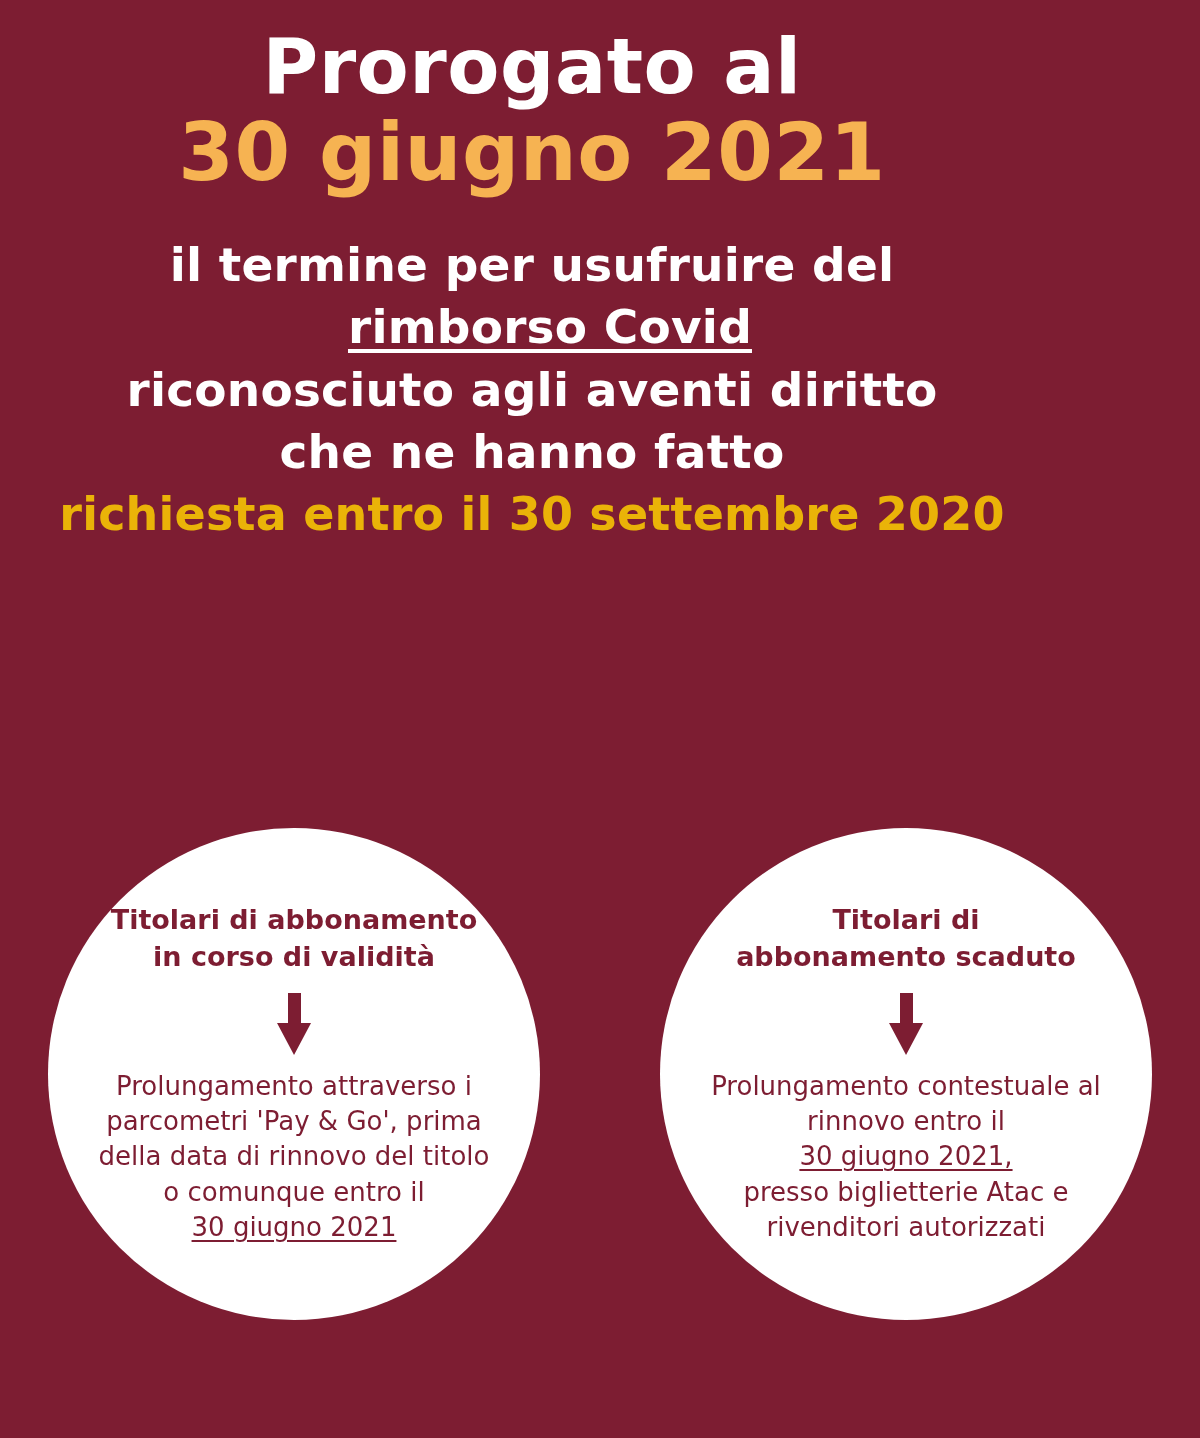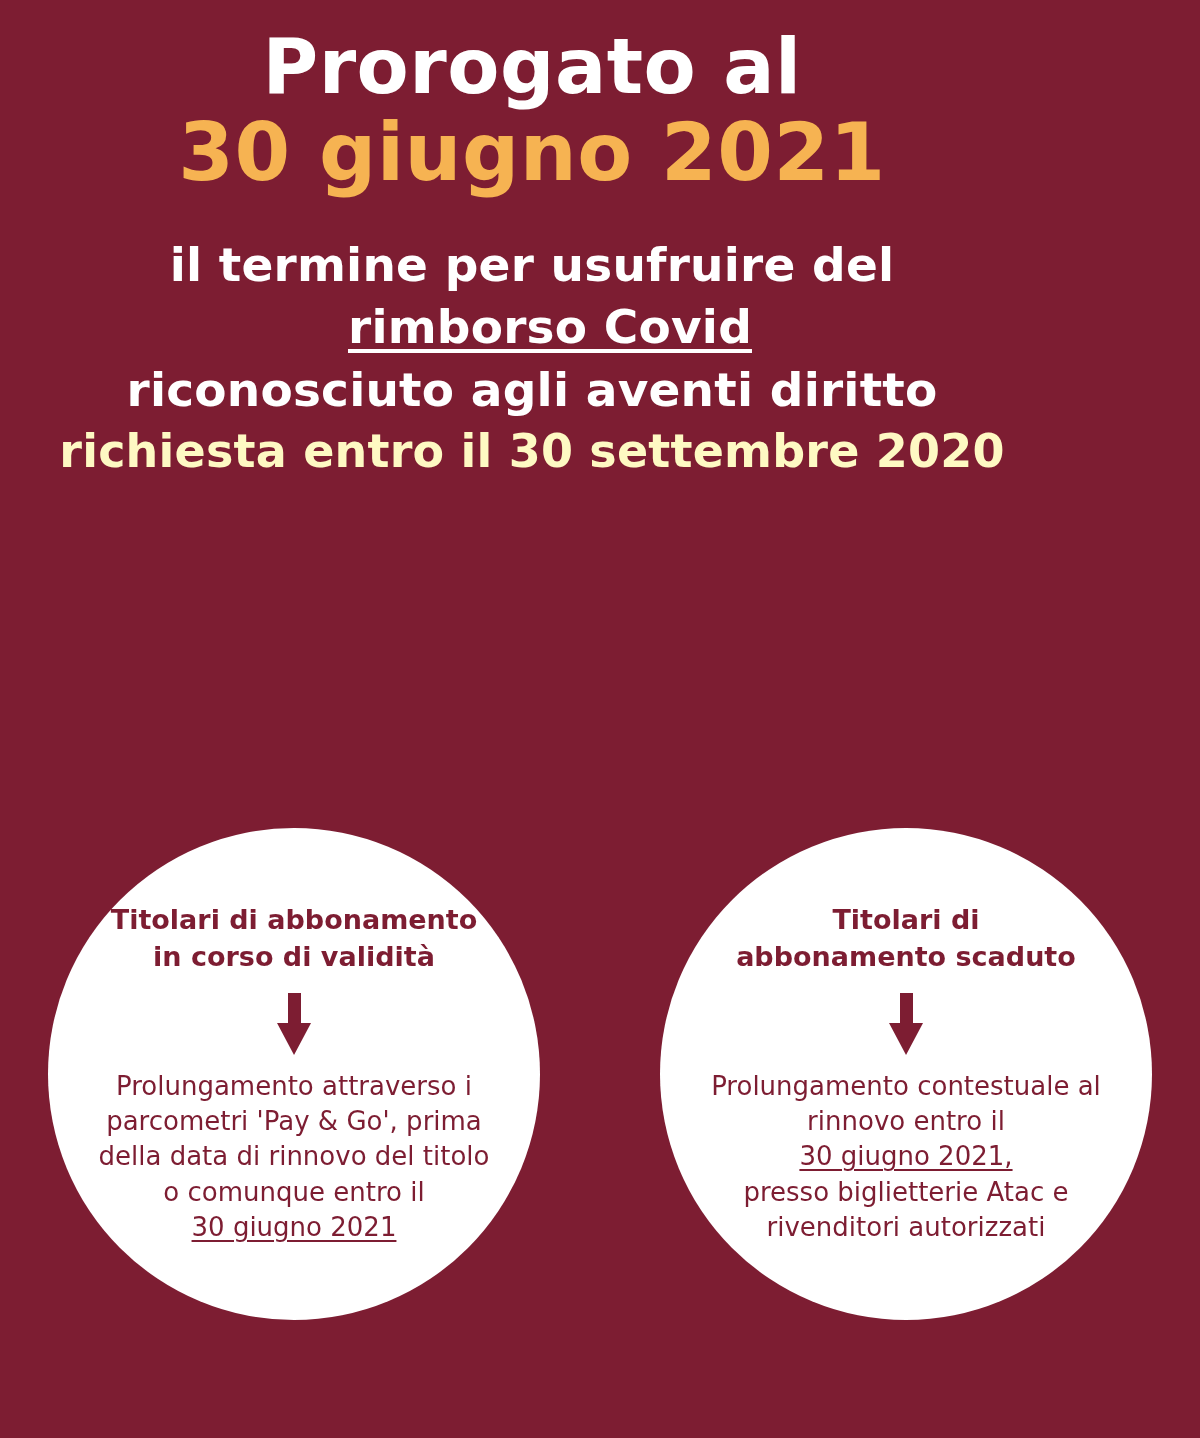--- a/index.html
+++ b/index.html
@@ -54,21 +54,21 @@
     font-weight: bold;
     line-height: 1.33;
     letter-spacing: 0.2px;
   }
   .bodycopy .ln.underline {
     text-decoration: underline;
     text-underline-offset: 6px;
     padding-left: 36px;
   }
   .bodycopy .ln.accent {
-    color: #fef9c3;
+    color: #eab308;
     font-size: 46px;
   }
 
   
   .circles {
     position: absolute;
     left: 0;
     top: 828px;
     width: 1200px;
     display: flex;
@@ -136,20 +136,21 @@
 
   <div class="headline">
     <div class="headline-line1">Prorogato al</div>
     <div class="headline-line2">30 giugno 2021</div>
   </div>
 
   <div class="bodycopy">
     <div class="ln">il termine per usufruire del</div>
     <div class="ln underline">rimborso Covid</div>
     <div class="ln">riconosciuto agli aventi diritto</div>
+    <div class="ln">che ne hanno fatto</div>
     <div class="ln accent">richiesta entro il 30 settembre 2020</div>
   </div>
 
   <div class="circles">
 
     <div class="circle">
       <div class="title">Titolari di abbonamento
 in corso di validità</div>
       <div class="arrow">
         <div class="shaft"></div>

